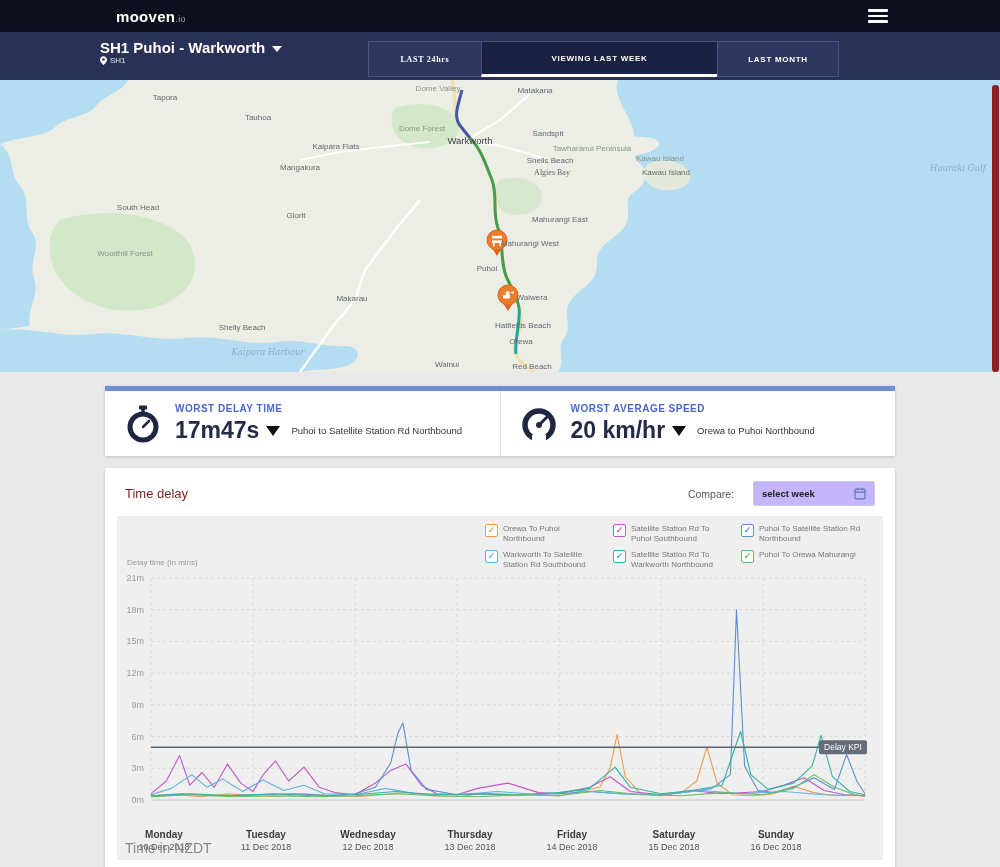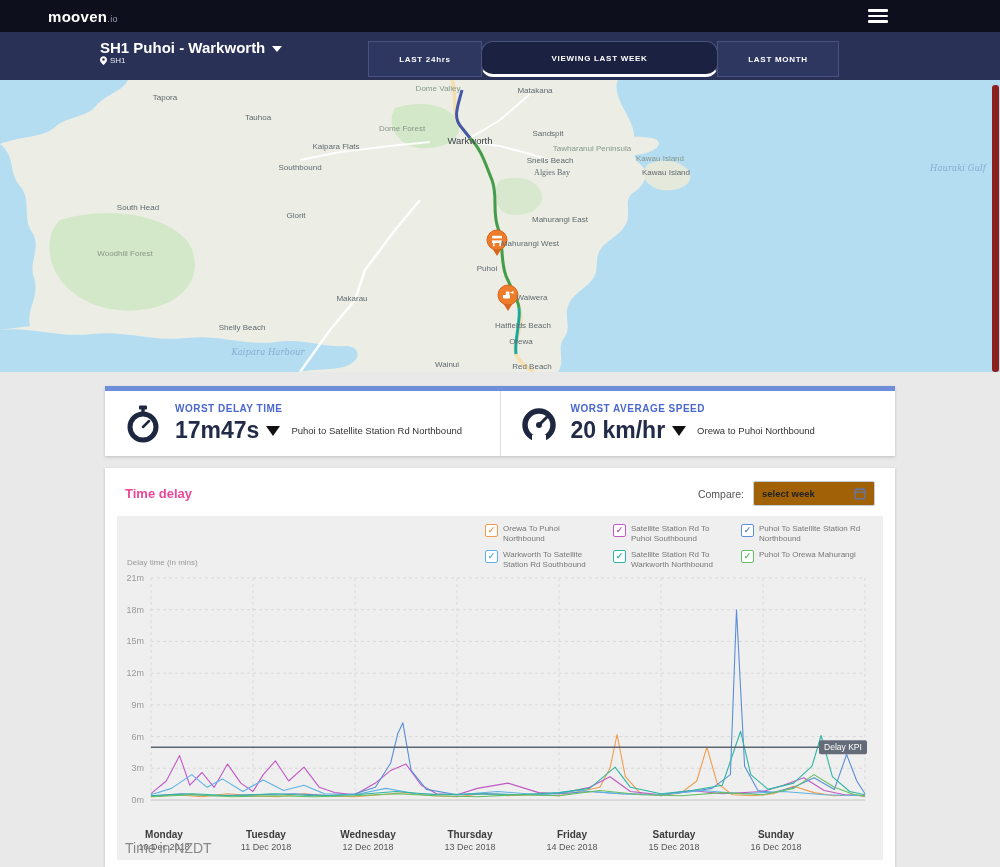--- a/index.html
+++ b/index.html
@@ -2,36 +2,36 @@
 <html><head>
 <meta charset="utf-8">
 <style>
   html,body{margin:0;padding:0;background:#e9e9e9;}
   body{width:1000px;height:867px;overflow:hidden;position:relative;
        font-family:"Liberation Sans",sans-serif;}
   svg text{font-family:"Liberation Sans",sans-serif;}
 
   
   .topbar{height:32px;background:#0d0f1c;position:relative;display:flex;align-items:center;}
-  .logo{margin-left:48px;color:#fff;font-weight:bold;font-size:15px;letter-spacing:.3px;}
+  .logo{margin-left:116px;color:#fff;font-weight:bold;font-size:15px;letter-spacing:.3px;}
   .logo .io{font-size:9px;color:#9aa0b5;font-weight:normal;}
   .hamburger{position:absolute;right:112px;top:9px;width:20px;height:14px;cursor:pointer;}
   .hamburger span{display:block;height:2.5px;background:#fff;margin-bottom:3px;border-radius:1px;}
 
   
   .navbar{height:48px;background:#2a3156;position:relative;}
   .route{position:absolute;left:100px;top:7px;color:#fff;}
   .route-title{font-size:15px;font-weight:bold;display:flex;align-items:center;gap:7px;cursor:pointer;}
   .caret-down{width:0;height:0;border-left:5px solid transparent;border-right:5px solid transparent;border-top:6px solid #fff;margin-top:2px;}
   .route-sub{font-size:8px;margin-top:0;display:flex;align-items:center;gap:3px;color:#e8eaf2;}
   .tabs{position:absolute;left:368px;top:9px;display:flex;height:36px;}
   .tab{display:flex;align-items:center;justify-content:center;font-size:8px;font-weight:bold;
        color:#fff;letter-spacing:.7px;border:1px solid #4a5380;background:#2e3760;cursor:pointer;}
   .tab + .tab{margin-left:-1px;}
-  .tab-24{width:112px;} .tab-week{width:235px;border-radius:12px;} .tab-month{width:120px;}
+  .tab-24{width:112px;font-family:Liberation Serif, serif;} .tab-week{width:235px;} .tab-month{width:120px;}
   .tab.active{background:#1b2140;border-bottom:3px solid #fff;}
 
   
   .map{height:292px;position:relative;background:#eceee5;overflow:hidden;cursor:grab;}
   .map svg.base{position:absolute;left:0;top:0;}
   .map-label{position:absolute;transform:translate(-50%,-50%);font-size:8px;color:#61696e;
              white-space:nowrap;pointer-events:none;}
   .map-label.town-bold{font-size:9.5px;color:#3c4246;}
   .map-label.area{color:#879786;}
   .map-label.water{color:#84aed0;font-style:italic;font-family:"DejaVu Serif",serif;font-size:8.5px;}
@@ -46,26 +46,26 @@
   .metric-row{display:flex;align-items:center;gap:7px;margin-top:3px;}
   .metric-value{font-size:23px;font-weight:bold;color:#222b47;}
   .arrow-down{width:0;height:0;border-left:7px solid transparent;border-right:7px solid transparent;
               border-top:10px solid #111;}
   .metric-desc{font-size:9.5px;color:#333;margin-left:4px;max-width:220px;line-height:1.2;}
 
   
   .delay-card{width:790px;margin:12px auto 0;background:#fff;box-shadow:0 1px 3px rgba(0,0,0,.18);
               padding-bottom:8px;}
   .delay-header{display:flex;align-items:center;padding:13px 20px 10px;}
-  .delay-title{font-size:13px;font-weight:bold;color:#ec4899;}
-  .compare{margin-left:auto;display:flex;align-items:center;gap:9px;}
+  .delay-title{font-size:13px;font-weight:normal;color:#7f1d1d;}
+  .compare{margin-left:auto;display:flex;align-items:center;gap:19px;}
   .compare-label{font-size:10.5px;color:#555;}
   .week-select{display:flex;align-items:center;justify-content:space-between;gap:16px;
                border:1px solid #c8ccd8;border-radius:2px;padding:5px 8px;min-width:104px;
-               font-size:9.5px;font-weight:bold;color:#222;cursor:pointer;background:#a16207;}
+               font-size:9.5px;font-weight:bold;color:#222;cursor:pointer;background:#c4b5fd;}
 
   .chart-region{margin:0 12px;background:#efefef;position:relative;height:344px;}
   .chart-region > svg{position:absolute;left:0;top:0;}
   .legend{position:absolute;top:8px;right:14px;display:grid;grid-template-columns:118px 118px 128px;
           column-gap:10px;row-gap:6px;}
   .legend-item{display:flex;gap:5px;cursor:pointer;}
   .legend-box{width:11px;height:11px;flex:0 0 11px;background:#fff;border:1px solid;border-radius:2px;
               font-size:9px;line-height:11px;text-align:center;font-weight:bold;}
   .legend-label{font-size:8px;color:#777;line-height:1.25;}
   .ylabel{position:absolute;top:42px;left:10px;font-size:8px;color:#999;}
@@ -159,30 +159,30 @@
       <rect x="-5" y="0" width="7" height="3.6" rx="0.8" fill="#fff"></rect>
       <rect x="-2.2" y="-3.6" width="3.6" height="3.6" rx="0.5" fill="#fff"></rect>
       <path d="M1.8,-2.2 L5.6,-4 L5.6,-1.2 Z" fill="#fff"></path>
     </g>
   </svg>
   <div id="map-labels">
       <span class="map-label town" style="left: 165px; top: 17px;">Tapora</span>
       <span class="map-label town" style="left: 258px; top: 37px;">Tauhoa</span>
       <span class="map-label area" style="left: 438px; top: 8px;">Dome Valley</span>
       <span class="map-label town" style="left: 535px; top: 10px;">Matakana</span>
-      <span class="map-label area" style="left: 402px; top: 48px;">Dome Forest</span>
+      <span class="map-label area" style="left: 422px; top: 48px;">Dome Forest</span>
       <span class="map-label town" style="left: 548px; top: 53px;">Sandspit</span>
       <span class="map-label area" style="left: 592px; top: 68px;">Tawharanui Peninsula</span>
       <span class="map-label town" style="left: 336px; top: 66px;">Kaipara Flats</span>
       <span class="map-label town-bold" style="left: 470px; top: 60px;">Warkworth</span>
       <span class="map-label town" style="left: 550px; top: 80px;">Snells Beach</span>
       <span class="map-label town" style="left: 552px; top: 92px; font-family: Liberation Serif, serif;">Algies Bay</span>
       <span class="map-label area" style="left: 660px; top: 78px;">Kawau Island</span>
       <span class="map-label town" style="left: 666px; top: 92px;">Kawau Island</span>
-      <span class="map-label town" style="left: 300px; top: 87px;">Southbound</span>
+      <span class="map-label town" style="left: 300px; top: 87px;">Mangakura</span>
       <span class="map-label water" style="left: 958px; top: 88px;">Hauraki Gulf</span>
       <span class="map-label town" style="left: 138px; top: 127px;">South Head</span>
       <span class="map-label town" style="left: 296px; top: 135px;">Glorit</span>
       <span class="map-label town" style="left: 560px; top: 139px;">Mahurangi East</span>
       <span class="map-label area" style="left: 125px; top: 173px;">Woodhill Forest</span>
       <span class="map-label town" style="left: 530px; top: 163px;">Mahurangi West</span>
       <span class="map-label town" style="left: 487px; top: 188px;">Puhoi</span>
       <span class="map-label town" style="left: 352px; top: 218px;">Makarau</span>
       <span class="map-label town" style="left: 532px; top: 217px;">Waiwera</span>
       <span class="map-label town" style="left: 242px; top: 247px;">Shelly Beach</span>

